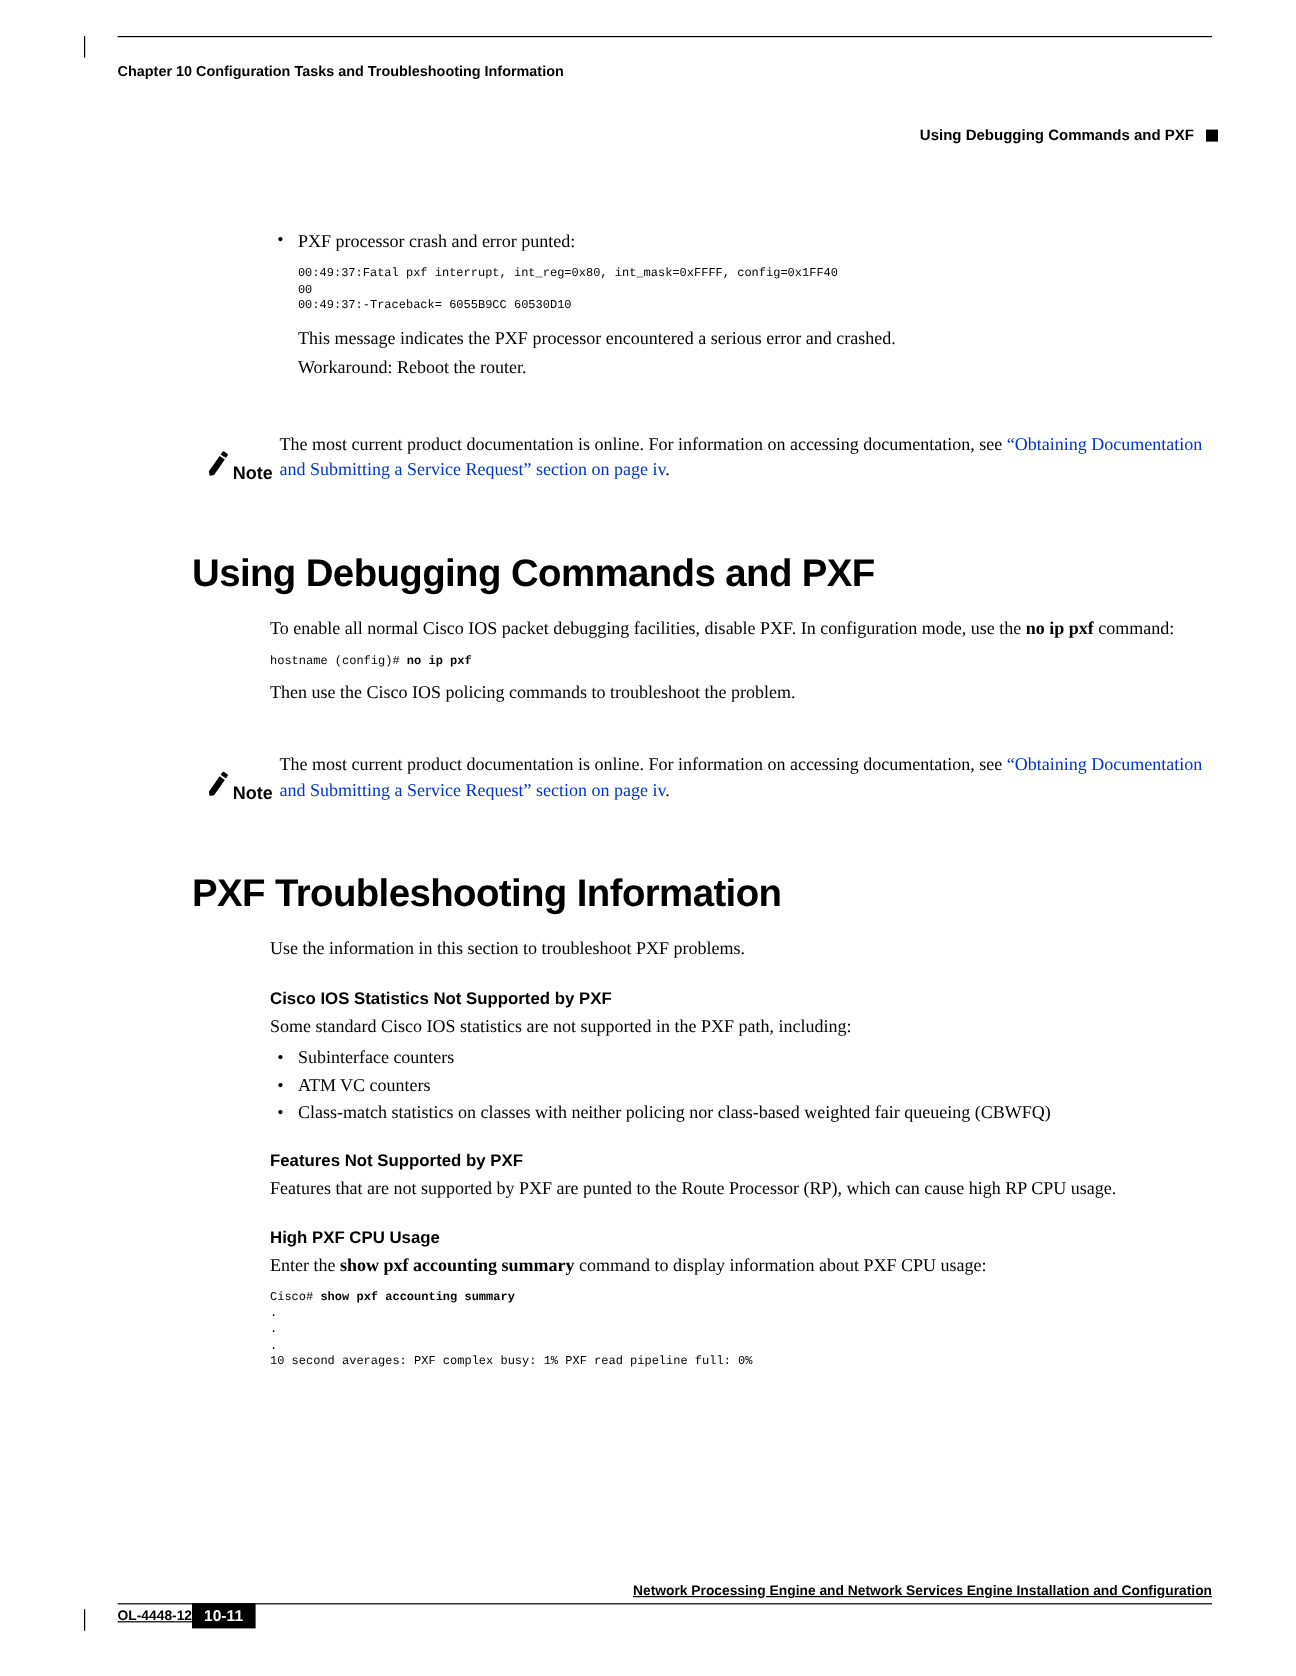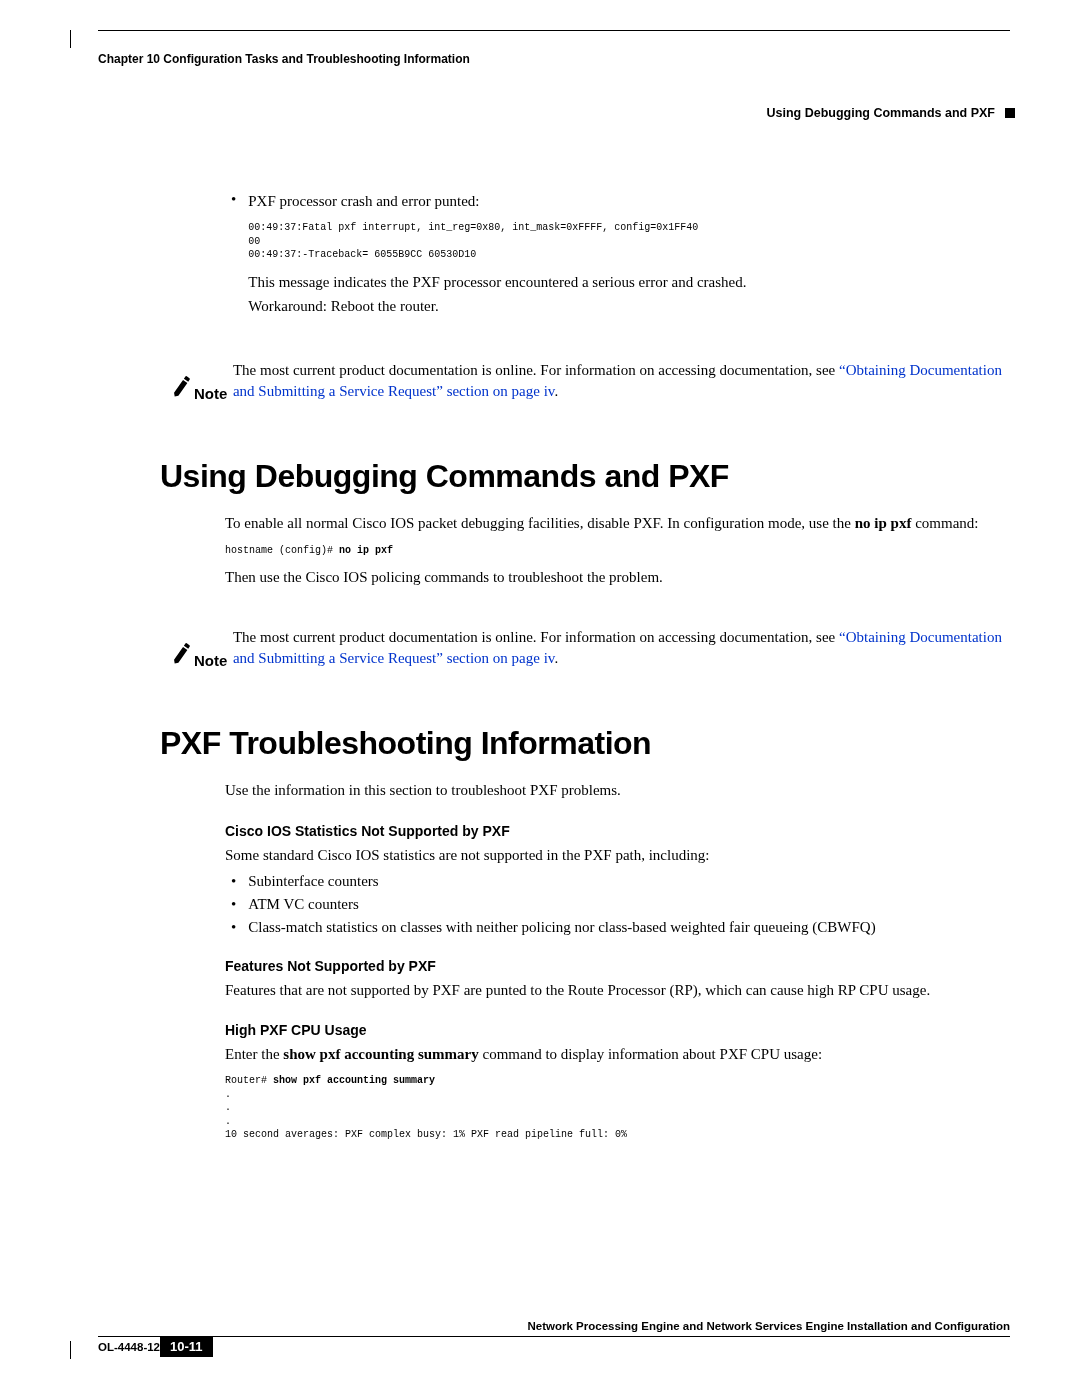--- a/index.html
+++ b/index.html
@@ -105,20 +105,21 @@
       margin-top: 22px;
       margin-bottom: 6px;
     }
     .bold-inline { font-family: Georgia, serif; font-weight: bold; }
     .code-bold { font-weight: bold; }
     .footer {
       position: absolute;
       bottom: 40px;
       left: 70px;
       right: 70px;
+      text-decoration: underline;
     }
     .footer-line1 {
       border-bottom: 1px solid #000;
       text-align: right;
       font-family: Arial, sans-serif;
       font-size: 11.5px;
       font-weight: bold;
       padding-bottom: 4px;
       margin-left: 28px;
     }
@@ -259,21 +260,21 @@
           </li>
       </ul>
 
       <div class="subhead">Features Not Supported by PXF</div>
       <div class="para">Features that are not supported by PXF are punted to the Route Processor (RP), which can cause high RP CPU usage.</div>
 
       <div class="subhead">High PXF CPU Usage</div>
       <div class="para">
         <span>Enter the </span><span class="bold-inline">show pxf accounting summary</span><span> command to display information about PXF CPU usage:</span>
       </div>
-      <div class="code-block"><span>Router# </span><span class="code-bold">show pxf accounting summary</span>
+      <div class="code-block"><span>Cisco# </span><span class="code-bold">show pxf accounting summary</span>
 <span>.
 .
 .
 10 second averages: PXF complex busy: 1% PXF read pipeline full: 0%</span></div>
     </div>
 
   </div>
 
   <div class="footer">
     <div class="footer-line1">Network Processing Engine and Network Services Engine Installation and Configuration</div>

